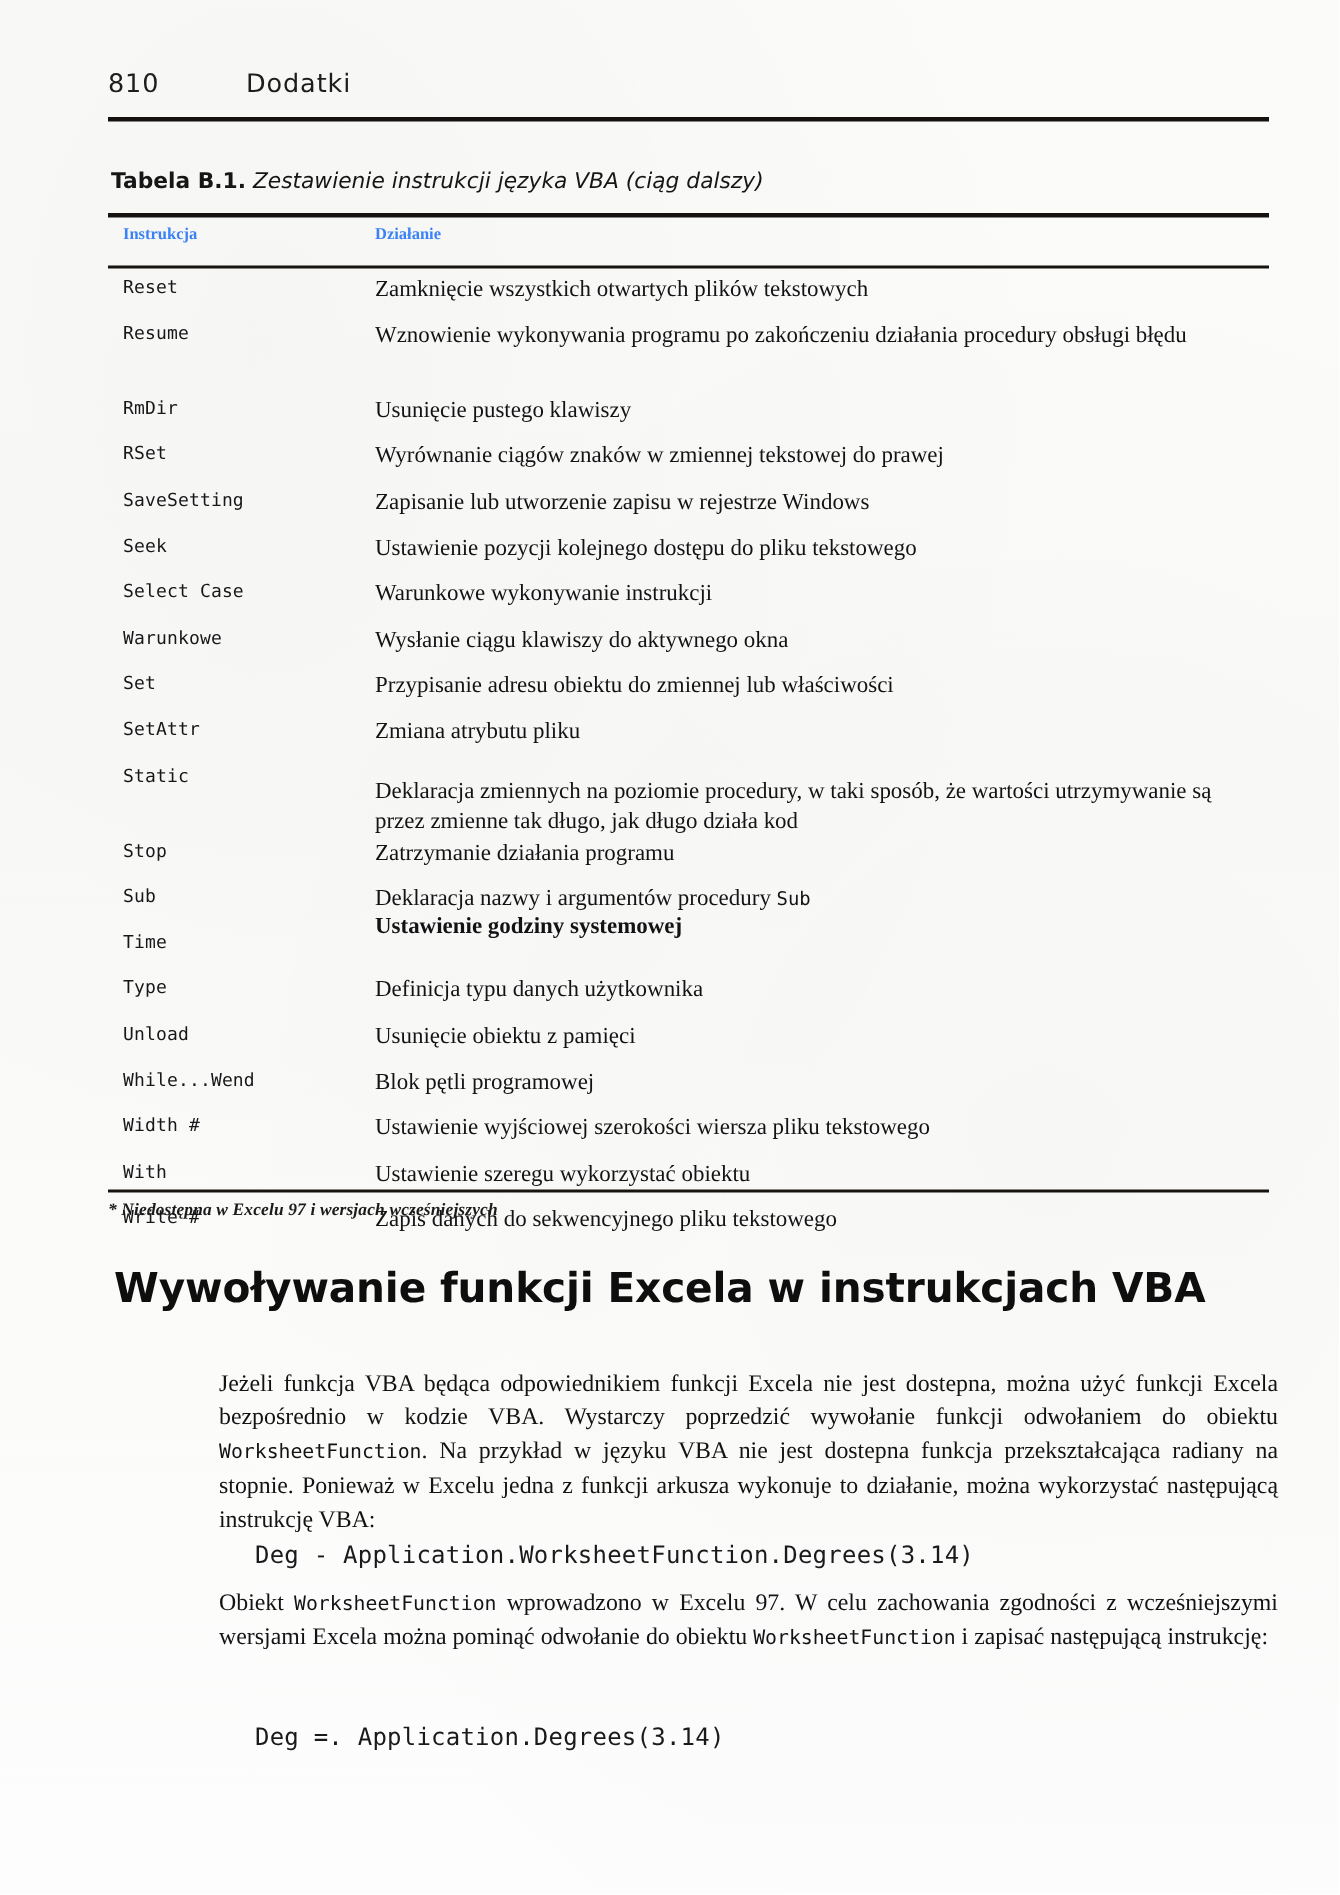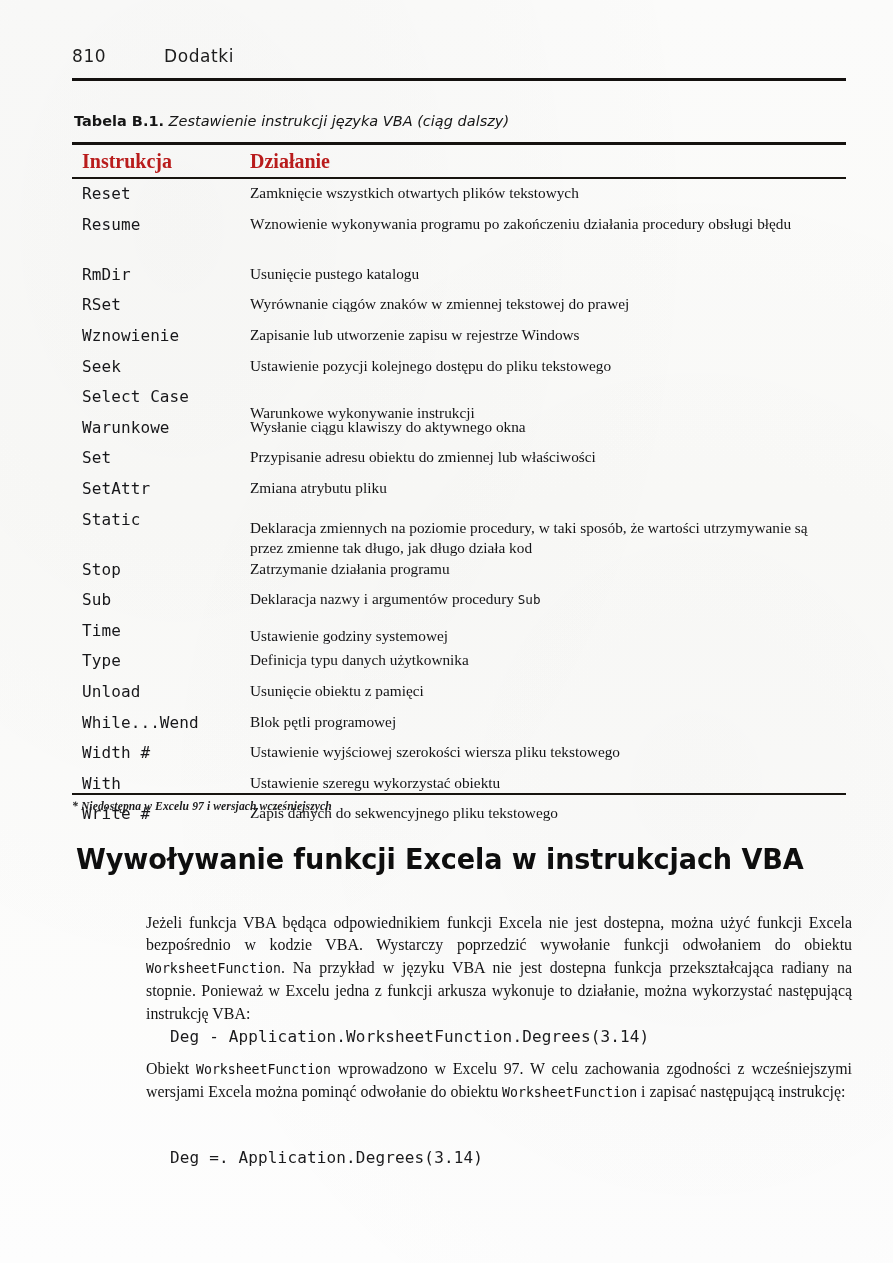--- a/index.html
+++ b/index.html
@@ -114,22 +114,22 @@
     top: 150px;
     width: 774px;
     height: 24px;
   }
   .tbl-head .th-col1,
   .tbl-head .th-col2 {
     position: absolute;
     top: 0;
     font-family: "Liberation Serif", serif;
     font-weight: bold;
-    font-size: 20px;
-    color: #b91c1c;
+    font-size: 11px;
+    color: #3b82f6;
   }
   .tbl-head .th-col1 { left: 10px; }
   .tbl-head .th-col2 { left: 178px; }
 
   .tbl-body {
     position: absolute;
     left: 72px;
     top: 184px;
     width: 774px;
   }
@@ -137,21 +137,21 @@
     position: relative;
     display: block;
     width: 774px;
   }
   .cell-instr {
     position: absolute;
     left: 10px;
     top: 0;
     width: 165px;
     font-family: "DejaVu Sans Mono", monospace;
-    font-size: 16px;
+    font-size: 12px;
     color: #17171a;
     letter-spacing: 0.1px;
     white-space: pre;
   }
   .cell-desc {
     position: absolute;
     left: 178px;
     top: 0;
     width: 588px;
     font-family: "Liberation Serif", serif;
@@ -255,37 +255,37 @@
         <div class="trow" style="height: 0px;">
           <span class="cell-instr" style="top: 0px;">Reset</span>
           <span class="cell-desc" style="top: -1px;">Zamknięcie wszystkich otwartych plików tekstowych</span>
         </div>
         <div class="trow" style="height: 0px;">
           <span class="cell-instr" style="top: 30.6px;">Resume</span>
           <span class="cell-desc" style="top: 29.6px;">Wznowienie wykonywania programu po zakończeniu działania procedury obsługi błędu</span>
         </div>
         <div class="trow" style="height: 0px;">
           <span class="cell-instr" style="top: 80.7px;">RmDir</span>
-          <span class="cell-desc" style="top: 79.7px;">Usunięcie pustego katalogu</span>
+          <span class="cell-desc" style="top: 79.7px;">Usunięcie pustego klawiszy</span>
         </div>
         <div class="trow" style="height: 0px;">
           <span class="cell-instr" style="top: 111.3px;">RSet</span>
           <span class="cell-desc" style="top: 110.3px;">Wyrównanie ciągów znaków w zmiennej tekstowej do prawej</span>
         </div>
         <div class="trow" style="height: 0px;">
-          <span class="cell-instr" style="top: 141.9px;">Wznowienie</span>
+          <span class="cell-instr" style="top: 141.9px;">SaveSetting</span>
           <span class="cell-desc" style="top: 140.9px;">Zapisanie lub utworzenie zapisu w rejestrze Windows</span>
         </div>
         <div class="trow" style="height: 0px;">
           <span class="cell-instr" style="top: 172.5px;">Seek</span>
           <span class="cell-desc" style="top: 171.5px;">Ustawienie pozycji kolejnego dostępu do pliku tekstowego</span>
         </div>
         <div class="trow" style="height: 0px;">
           <span class="cell-instr" style="top: 203.1px;">Select Case</span>
-          <span class="cell-desc" style="top: 202.1px; margin-top: 17px;">Warunkowe wykonywanie instrukcji</span>
+          <span class="cell-desc" style="top: 202.1px;">Warunkowe wykonywanie instrukcji</span>
         </div>
         <div class="trow" style="height: 0px;">
           <span class="cell-instr" style="top: 233.7px;">Warunkowe</span>
           <span class="cell-desc" style="top: 232.7px;">Wysłanie ciągu klawiszy do aktywnego okna</span>
         </div>
         <div class="trow" style="height: 0px;">
           <span class="cell-instr" style="top: 264.3px;">Set</span>
           <span class="cell-desc" style="top: 263.3px;">Przypisanie adresu obiektu do zmiennej lub właściwości</span>
         </div>
         <div class="trow" style="height: 0px;">
@@ -299,21 +299,21 @@
         <div class="trow" style="height: 0px;">
           <span class="cell-instr" style="top: 375.6px;">Stop</span>
           <span class="cell-desc" style="top: 374.6px;">Zatrzymanie działania programu</span>
         </div>
         <div class="trow" style="height: 0px;">
           <span class="cell-instr" style="top: 406.2px;">Sub</span>
           <span class="cell-desc" style="top: 405.2px;"><span>Deklaracja nazwy i argumentów procedury </span><span class="mono">Sub</span></span>
         </div>
         <div class="trow" style="height: 0px;">
           <span class="cell-instr" style="top: 436.8px;">Time</span>
-          <span class="cell-desc" style="top: 442px;">Ustawienie godziny systemowej</span>
+          <span class="cell-desc" style="top: 424px; font-weight: bold;">Ustawienie godziny systemowej</span>
         </div>
         <div class="trow" style="height: 0px;">
           <span class="cell-instr" style="top: 467.4px;">Type</span>
           <span class="cell-desc" style="top: 466.4px;">Definicja typu danych użytkownika</span>
         </div>
         <div class="trow" style="height: 0px;">
           <span class="cell-instr" style="top: 498px;">Unload</span>
           <span class="cell-desc" style="top: 497px;">Usunięcie obiektu z pamięci</span>
         </div>
         <div class="trow" style="height: 0px;">

